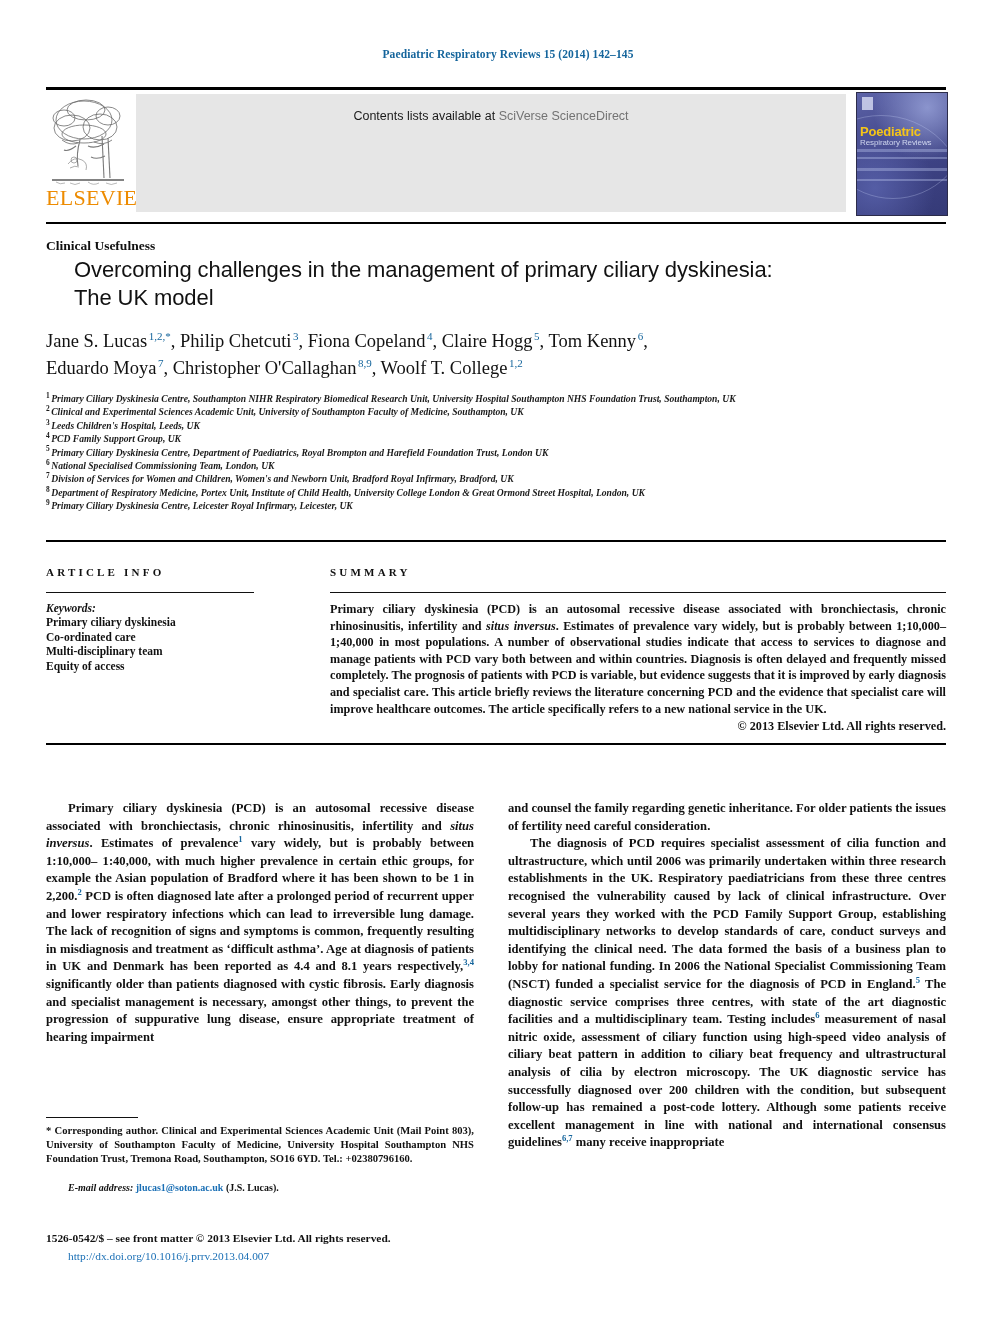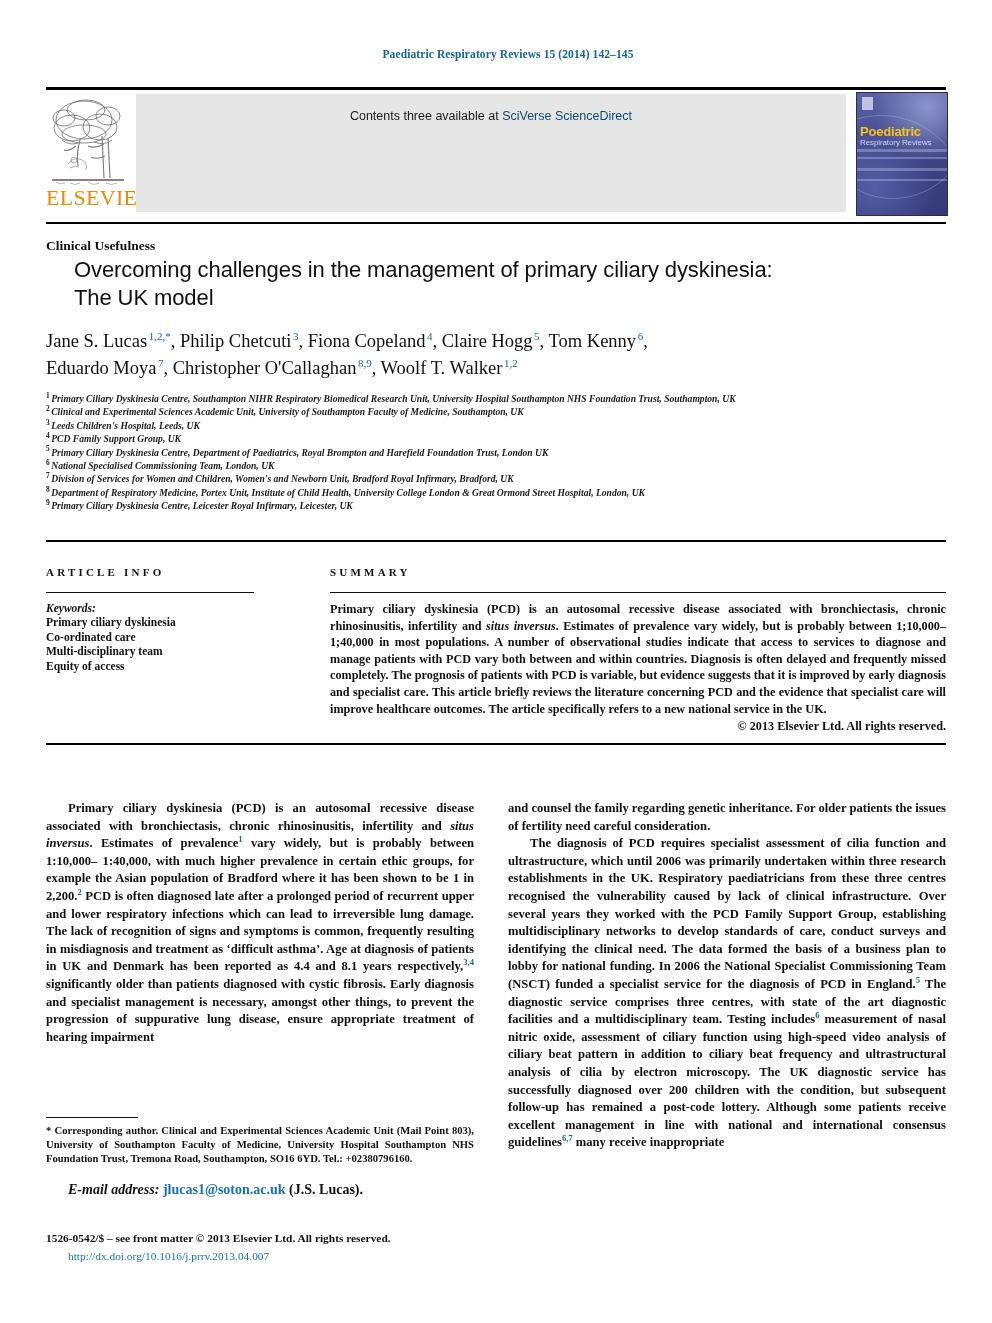--- a/index.html
+++ b/index.html
@@ -77,21 +77,21 @@
   .contents-line {
     position: absolute;
     left: 0; top: 15px;
     width: 710px;
     text-align: center;
     font-family: "Liberation Sans", sans-serif;
     font-size: 12.5px;
     color: #1a1a1a;
   }
   .contents-line .sd-link {
-    color: #0c4a6e;
+    color: #737373;
   }
   .journal-name {
     position: absolute;
     left: 0; top: 48px;
     width: 710px;
     text-align: center;
     font-family: "Liberation Sans", sans-serif;
     font-size: 27px;
     color: #111;
     letter-spacing: 0.2px;
@@ -318,21 +318,21 @@
     line-height: 14.2px;
     text-align: justify;
     font-weight: bold;
     color: #111;
   }
   .footnote .star { letter-spacing: 0; }
   .email-line {
     position: absolute;
     left: 46px; top: 1182px;
     width: 428px;
-    font-size: 14px;
+    font-size: 10px;
     font-weight: bold;
     color: #111;
     text-indent: 22px;
   }
   .email-line i { font-style: italic; }
   .email-line a {
     color: #1a6fb5;
     text-decoration: none;
   }
   .issn-line {
@@ -395,21 +395,21 @@
           <path d="M6 88 q4 3 9 1"></path>
           <path d="M20 89 q5 3 10 0"></path>
           <path d="M38 88 q5 4 11 1"></path>
           <path d="M56 89 q5 3 11 0"></path>
         </g>
       </svg>
       <div class="els-word">ELSEVIER</div>
     </div>
 
     <div class="grey-band">
-      <div class="contents-line"><span>Contents three available at </span><span class="sd-link">SciVerse ScienceDirect</span></div>
+      <div class="contents-line"><span>Contents lists available at </span><span class="sd-link">SciVerse ScienceDirect</span></div>
     </div>
 
     <div class="cover-thumb">
       <div class="cover-arc" style="left:-40px; top:-46px; width:150px; height:150px;"></div>
       <div class="cover-arc" style="left:-62px; top:22px; width:170px; height:170px;"></div>
       <div class="cover-stripe" style="top:56px; height:3px;"></div>
       <div class="cover-stripe" style="top:64px; height:2px;"></div>
       <div class="cover-stripe" style="top:75px; height:3px;"></div>
       <div class="cover-stripe" style="top:86px; height:2px;"></div>
       <div class="cover-sq"></div>
@@ -428,21 +428,21 @@
   </div>
 
   <div class="authors">
     <span><span>Jane S. Lucas</span><sup>1,2,*</sup></span>,
     <span><span>Philip Chetcuti</span><sup>3</sup></span>,
     <span><span>Fiona Copeland</span><sup>4</sup></span>,
     <span><span>Claire Hogg</span><sup>5</sup></span>,
     <span><span>Tom Kenny</span><sup>6</sup></span>,<br>
     <span><span>Eduardo Moya</span><sup>7</sup></span>,
     <span><span>Christopher O'Callaghan</span><sup>8,9</sup></span>,
-    <span><span>Woolf T. Walker</span><sup>1,2</sup></span>
+    <span><span>Woolf T. College</span><sup>1,2</sup></span>
   </div>
 
   <div class="affils">
     <div><sup>1</sup><span>Primary Ciliary Dyskinesia Centre, Southampton NIHR Respiratory Biomedical Research Unit, University Hospital Southampton NHS Foundation Trust, Southampton, UK</span></div>
     <div><sup>2</sup><span>Clinical and Experimental Sciences Academic Unit, University of Southampton Faculty of Medicine, Southampton, UK</span></div>
     <div><sup>3</sup><span>Leeds Children's Hospital, Leeds, UK</span></div>
     <div><sup>4</sup><span>PCD Family Support Group, UK</span></div>
     <div><sup>5</sup><span>Primary Ciliary Dyskinesia Centre, Department of Paediatrics, Royal Brompton and Harefield Foundation Trust, London UK</span></div>
     <div><sup>6</sup><span>National Specialised Commissioning Team, London, UK</span></div>
     <div><sup>7</sup><span>Division of Services for Women and Children, Women's and Newborn Unit, Bradford Royal Infirmary, Bradford, UK</span></div>

